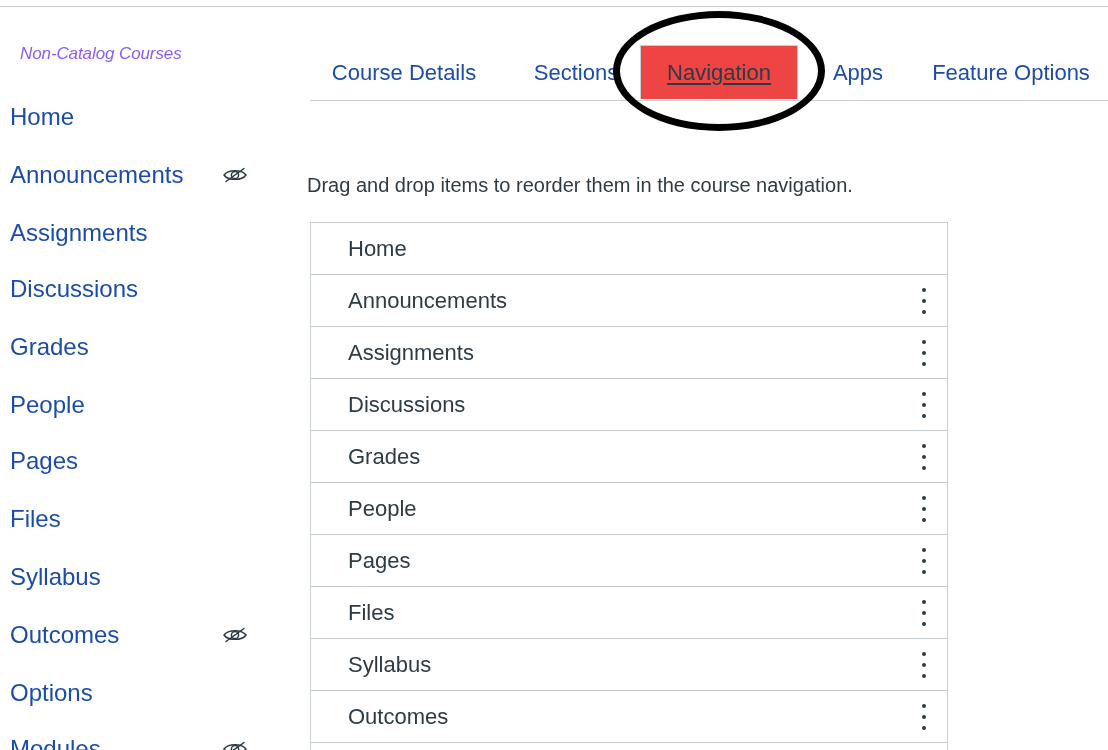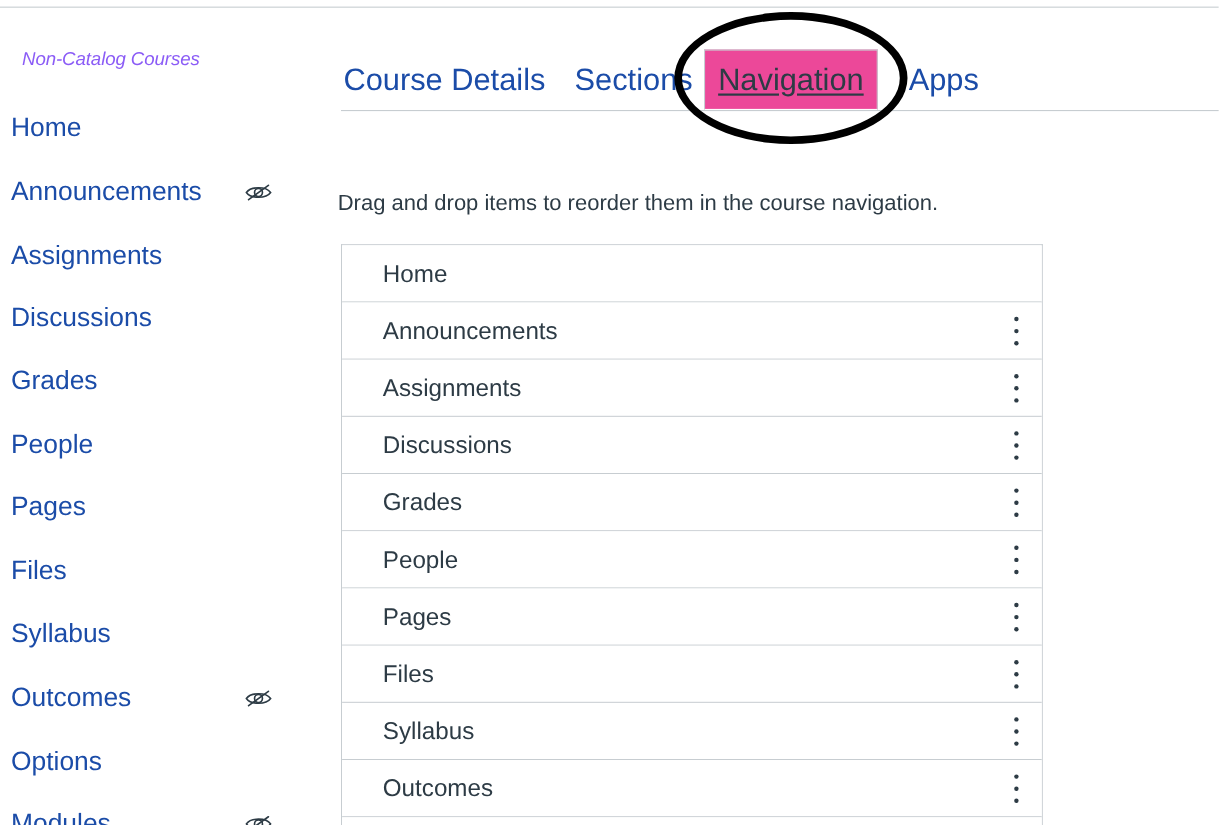--- a/index.html
+++ b/index.html
@@ -101,28 +101,28 @@
     height: 55px;
     display: flex;
     align-items: center;
     justify-content: center;
     box-sizing: border-box;
     font-size: 22px;
     white-space: nowrap;
   }
   .tab .tab-label {
     color: #1b4ca8;
-    font-size: 28px;
+    font-size: 22px;
     line-height: 26px;
     text-decoration: none;
   }
   .tab.active {
     border: 1px solid #c7cdd1;
     border-bottom: 1px solid #ffffff;
-    background: #ec4899;
+    background: #ef4444;
     z-index: 3;
   }
   .tab.active .tab-label {
     color: #2d3b45;
     text-decoration: underline;
     text-underline-offset: 3px;
   }
 
   
   #annot-ellipse {
@@ -275,20 +275,23 @@
       </div>
       <div class="tab" style="left: 212px; width: 128px;">
         <span class="tab-label">Sections</span>
       </div>
       <div class="tab active" style="left: 340px; width: 158px;">
         <span class="tab-label">Navigation</span>
       </div>
       <div class="tab" style="left: 508px; width: 100px; text-align: right;">
         <span class="tab-label">Apps</span>
       </div>
+      <div class="tab" style="left: 614px; width: 194px;">
+        <span class="tab-label">Feature Options</span>
+      </div>
     </div>
 
   <div id="annot-ellipse"></div>
 
   <div id="drag-hint">Drag and drop items to reorder them in the course navigation.</div>
 
   <div id="nav-list">
       <div class="nav-row">
         <span class="nav-row-label">Home</span>
       </div>

